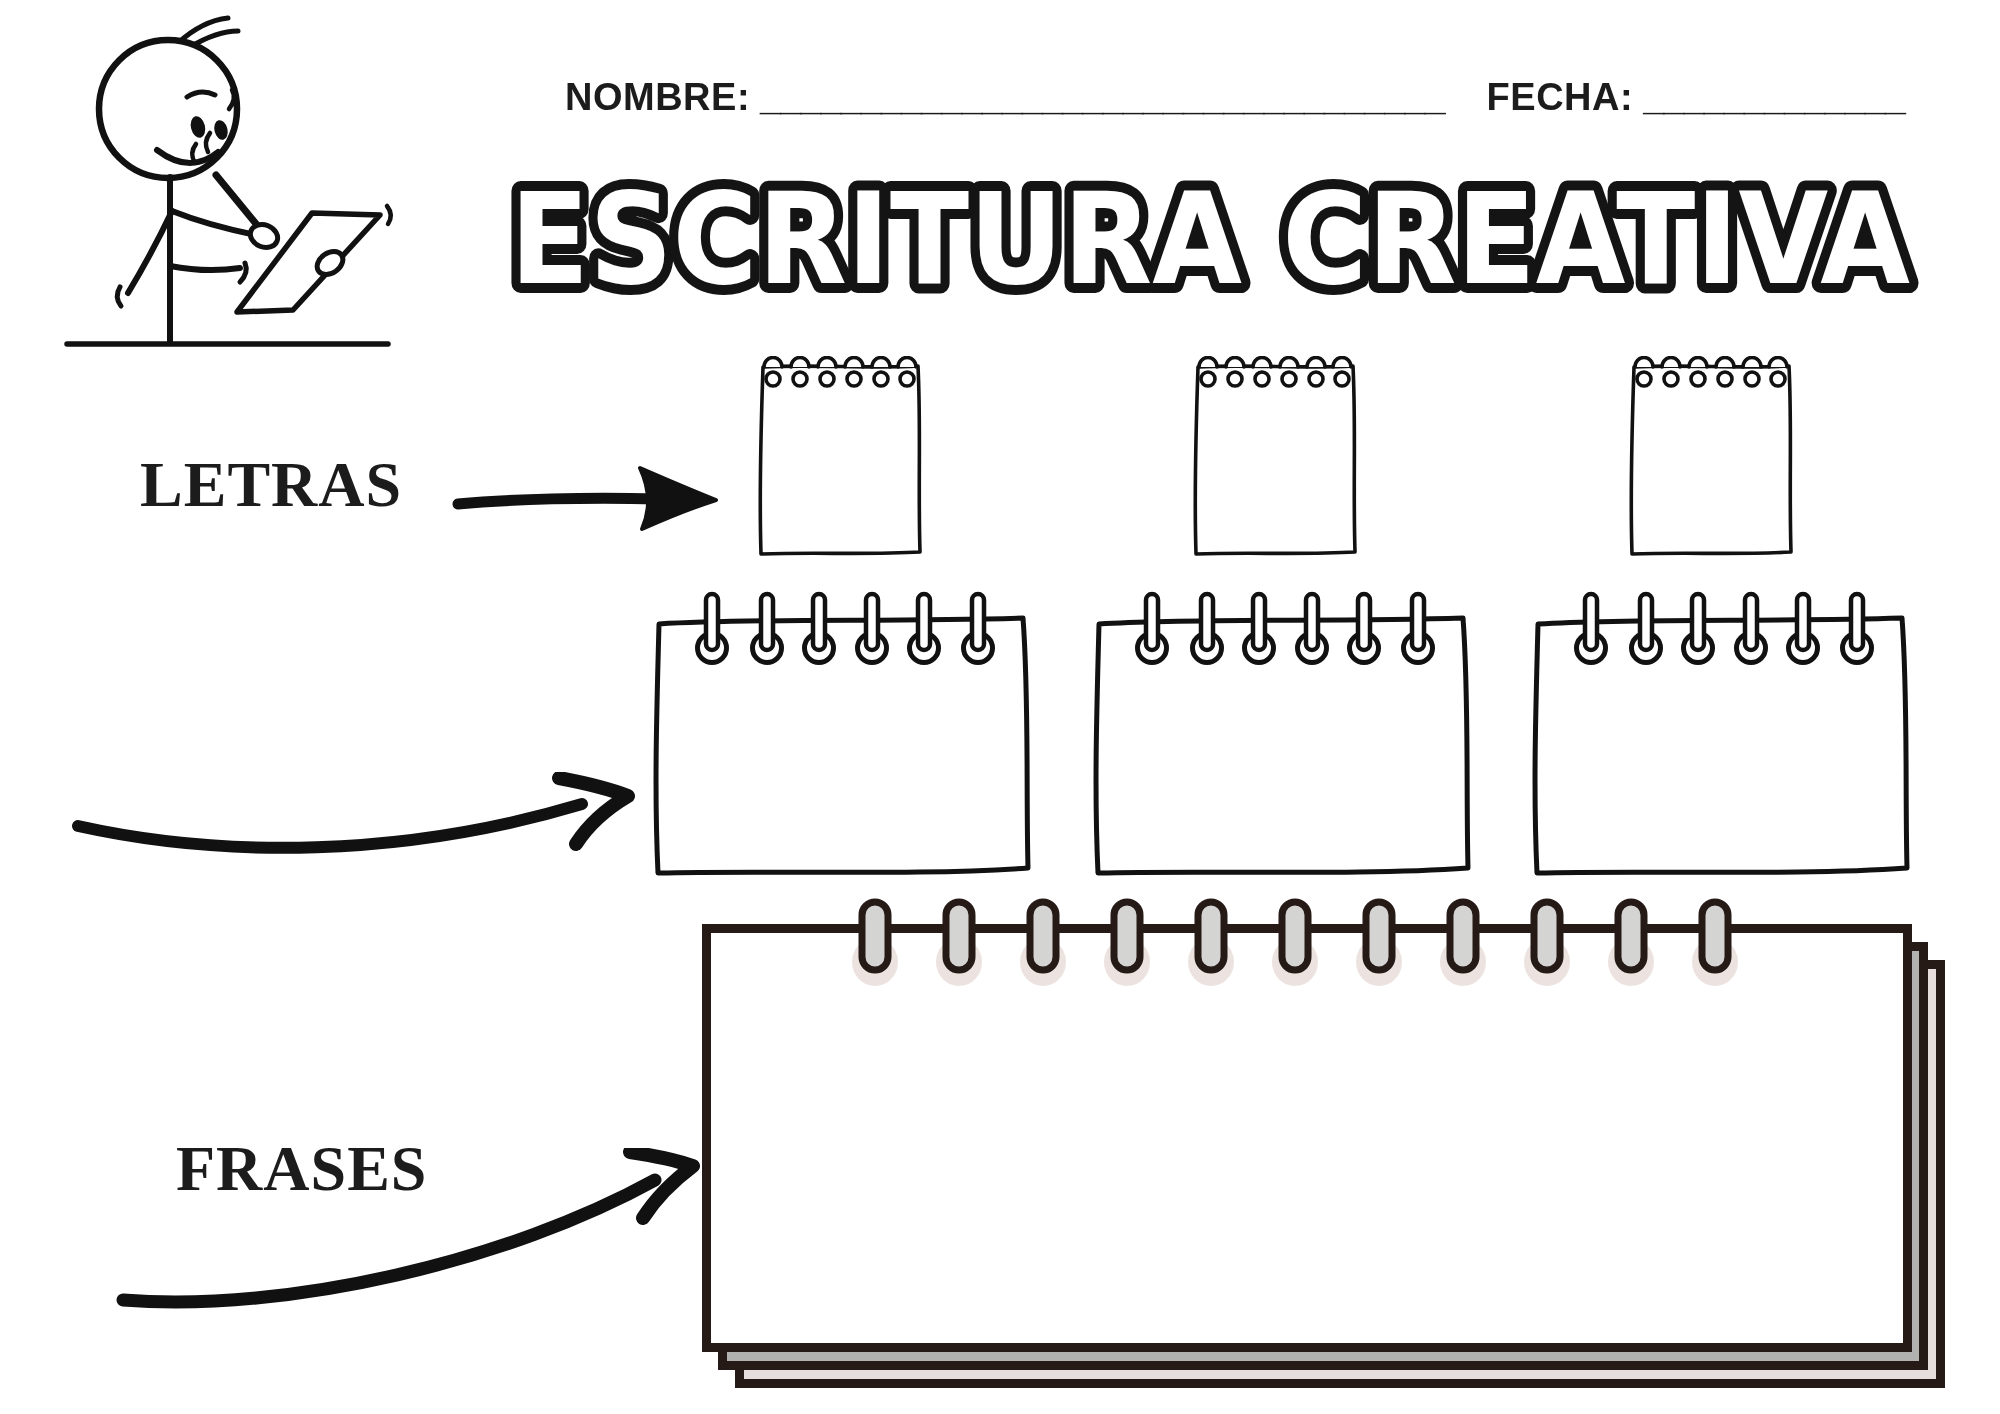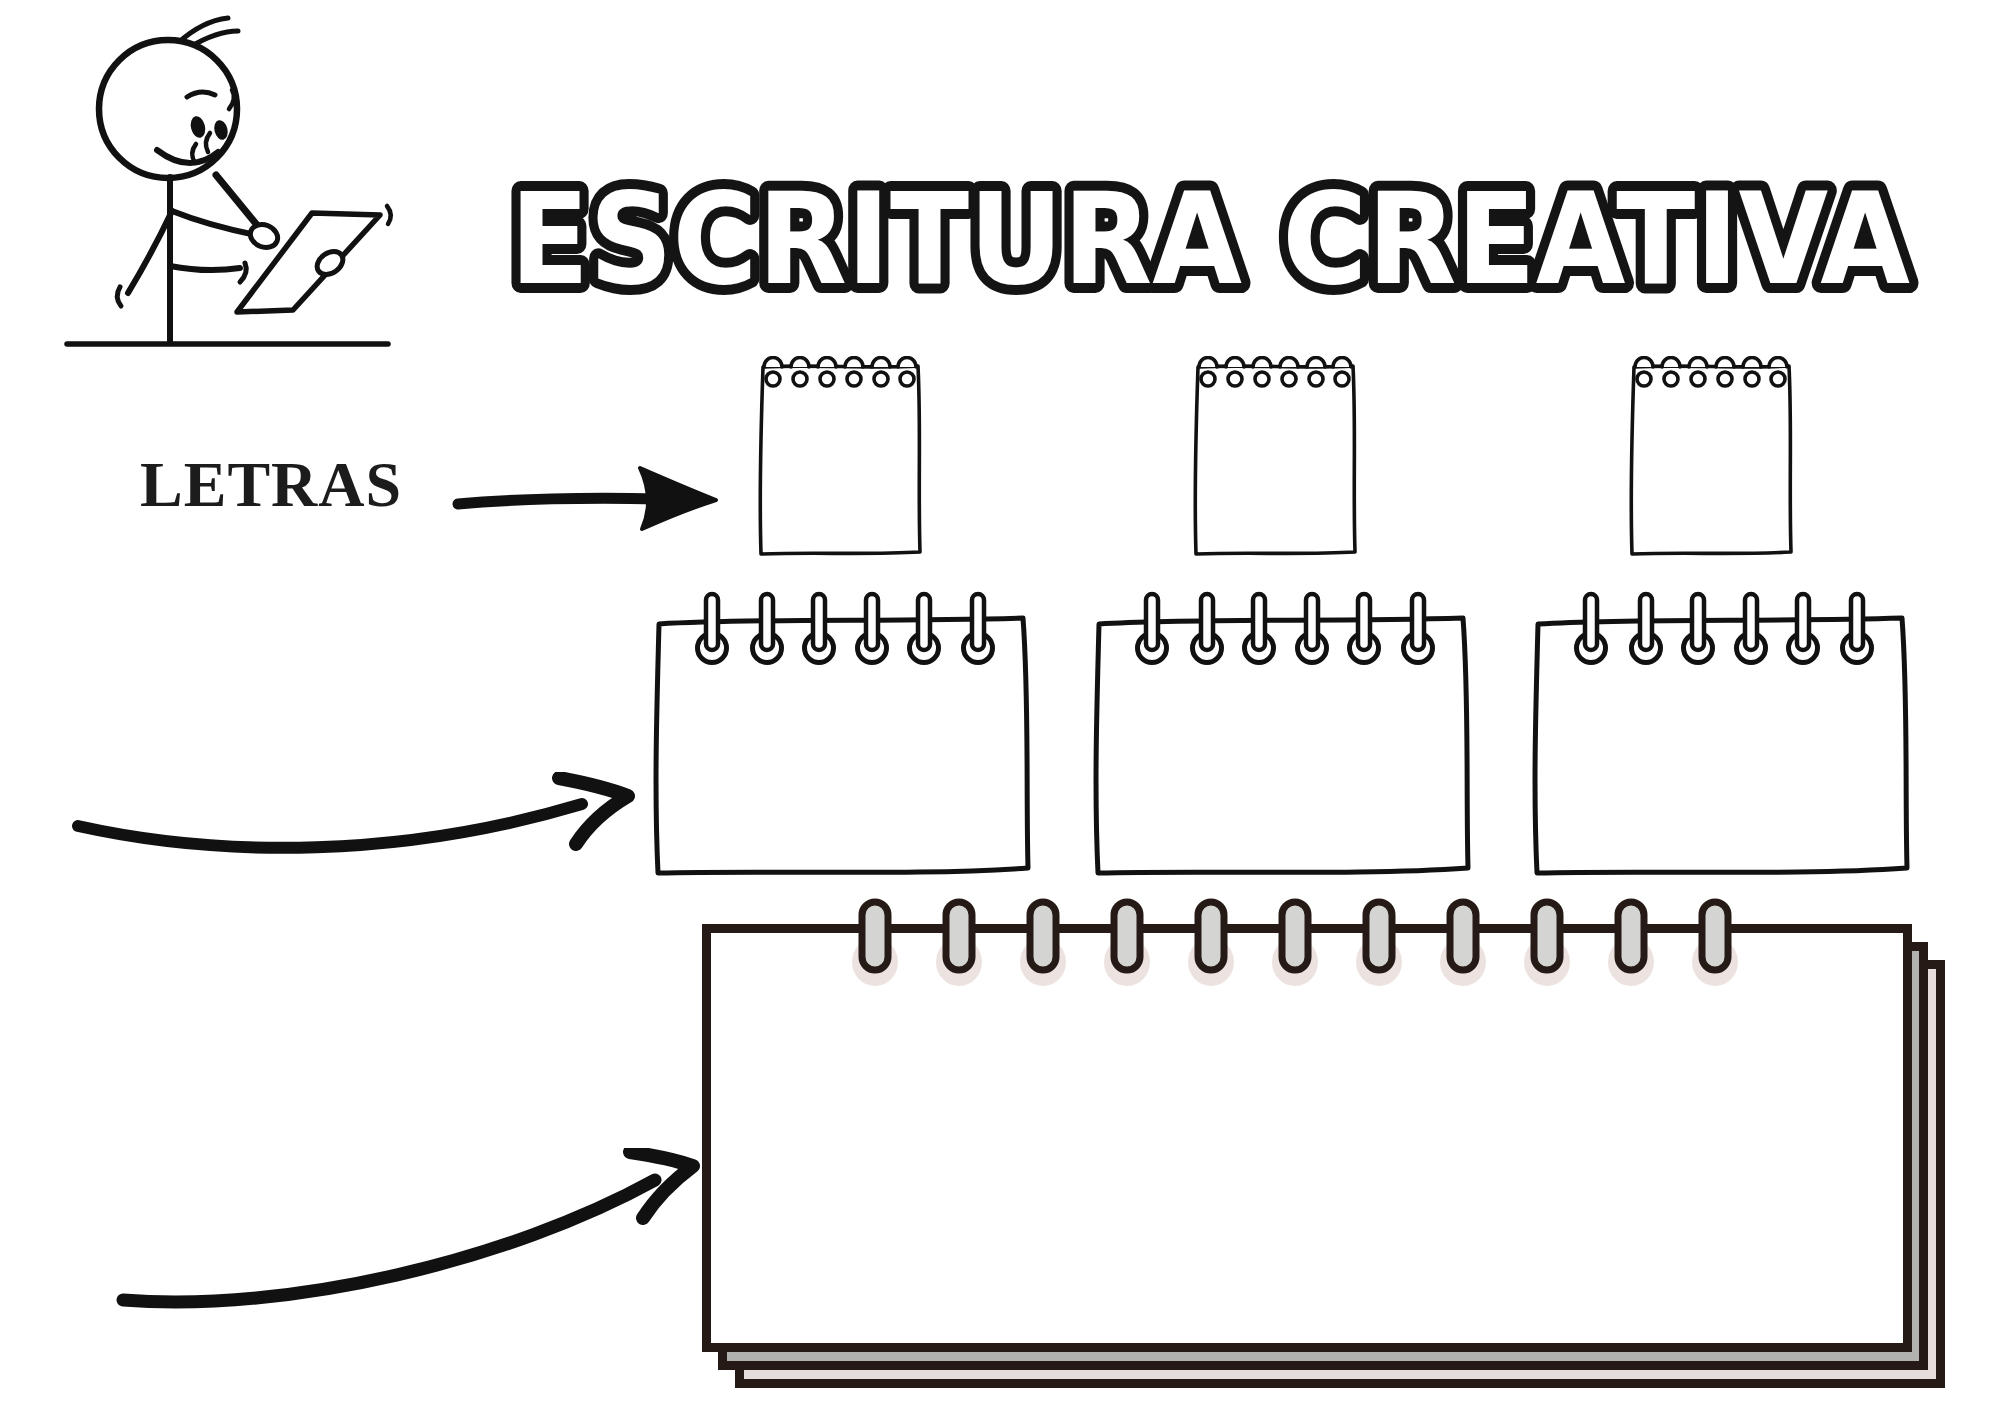--- a/index.html
+++ b/index.html
@@ -87,20 +87,23 @@
       <path d="M 217 220 L 228 237" stroke-width="4"></path>
       <ellipse cx="224" cy="231" rx="14" ry="11" stroke-width="5" fill="#ffffff" transform="rotate(22 224 231)"></ellipse>
 
       <path d="M 155 158 Q 149 148 156 139" stroke-width="4.5"></path>
       <path d="M 168 147 Q 163 137 170 128" stroke-width="4.5"></path>
 
       <path d="M 27 339 L 348 339" stroke-width="5.5"></path>
     </g>
   </svg>
 
+  <div class="abs iddata">
+    <span class="lbl">NOMBRE:</span><span class="line">__________________________________</span><span class="gap"></span><span class="lbl">FECHA:</span><span class="line">_____________</span>
+  </div>
 
   <svg class="abs title-svg" width="1450" height="175" viewBox="0 0 1450 175">
     <text x="725" y="135" text-anchor="middle" font-family="DejaVu Sans" font-weight="bold" font-size="126" textLength="1400" lengthAdjust="spacingAndGlyphs" fill="#141414" stroke="#141414" stroke-width="20" stroke-linejoin="round">ESCRITURA CREATIVA</text>
     <text x="725" y="135" text-anchor="middle" font-family="DejaVu Sans" font-weight="bold" font-size="126" textLength="1400" lengthAdjust="spacingAndGlyphs" fill="#ffffff">ESCRITURA CREATIVA</text>
   </svg>
 
   <div class="abs sec-label letras-label">LETRAS</div>
 
   <svg class="abs" style="left:450px;top:460px;" width="280" height="84" viewBox="0 0 280 84">
     <path d="M 8 44 C 60 39 140 37 208 39" fill="none" stroke="#111111" stroke-width="11" stroke-linecap="round"></path>
@@ -222,20 +225,21 @@
         <rect x="61" y="6" width="12" height="56" rx="6"></rect>
           <rect x="116" y="6" width="12" height="56" rx="6"></rect>
         <rect x="168" y="6" width="12" height="56" rx="6"></rect>
           <rect x="221" y="6" width="12" height="56" rx="6"></rect>
         <rect x="273" y="6" width="12" height="56" rx="6"></rect>
           <rect x="327" y="6" width="12" height="56" rx="6"></rect>
       </g>
     </g>
   </svg>
 
+  <div class="abs sec-label frases-label">FRASES</div>
 
   <svg class="abs" style="left:90px;top:1148px;" width="630" height="175" viewBox="0 0 630 175">
     <path d="M 33 152 C 200 165 420 112 565 32" fill="none" stroke="#111111" stroke-width="13" stroke-linecap="round"></path>
     <path d="M 540 4 Q 580 10 603 18 Q 571 42 553 70" fill="none" stroke="#111111" stroke-width="14" stroke-linecap="round" stroke-linejoin="round"></path>
   </svg>
 
   <div class="abs big-notebook">
     <div class="sheet sheet-pink"></div>
     <div class="sheet sheet-gray"></div>
     <div class="sheet main-page"></div>

